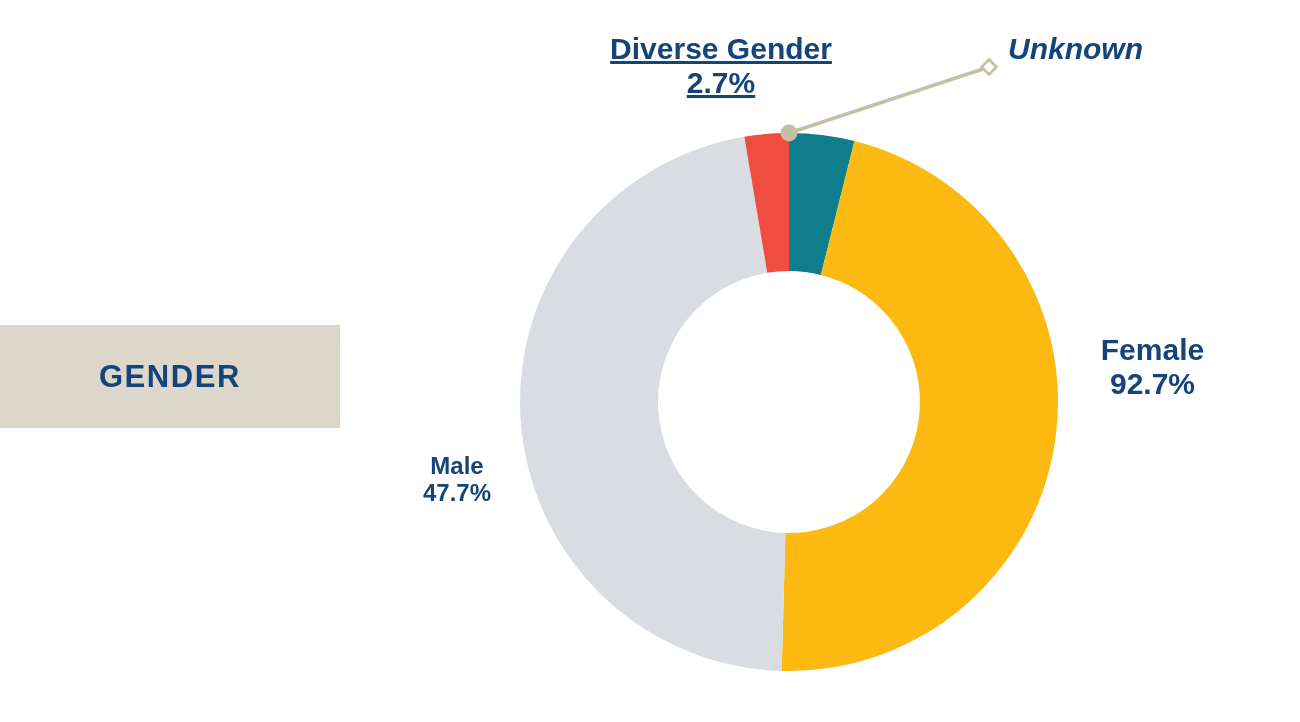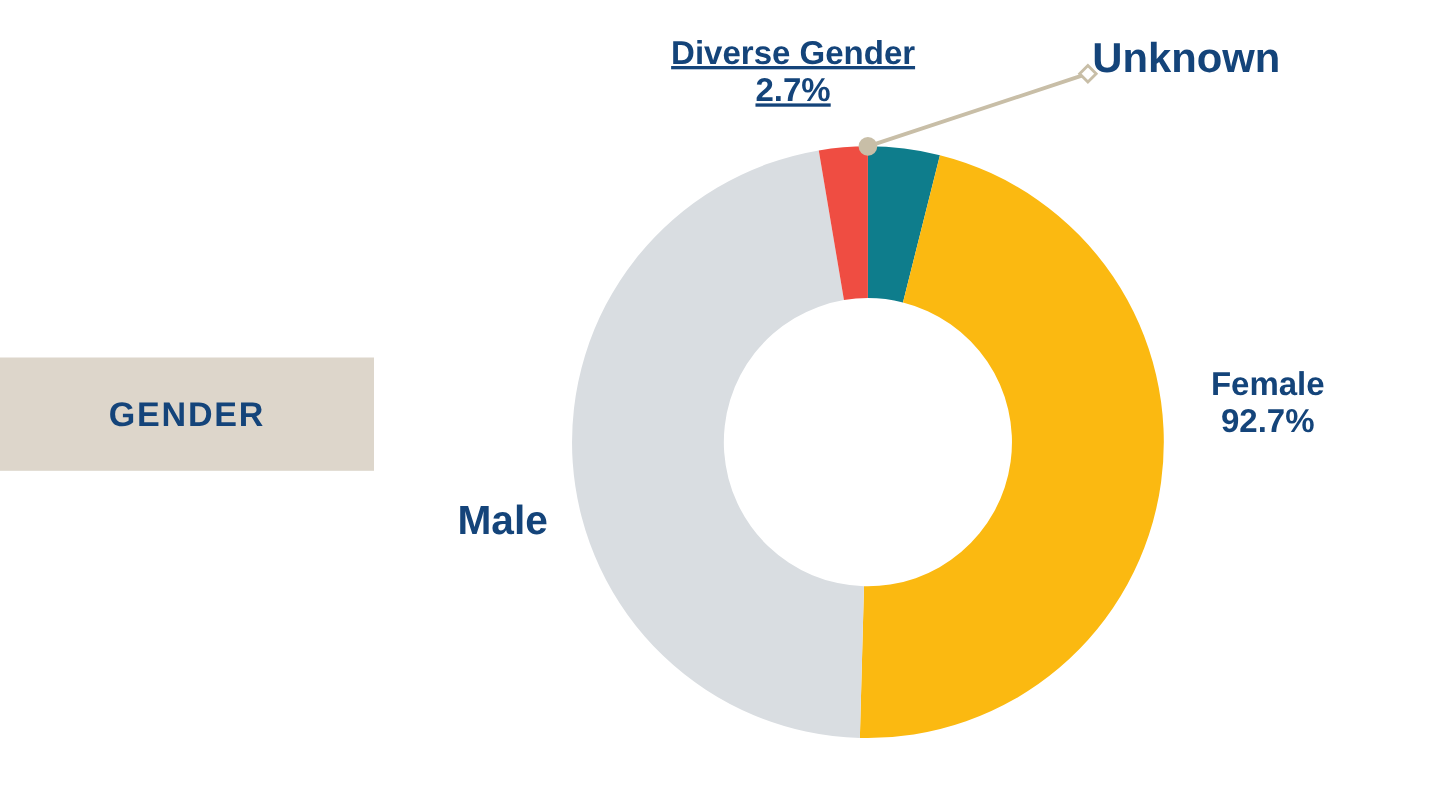--- a/index.html
+++ b/index.html
@@ -75,38 +75,39 @@
     width: 250px;
     text-align: center;
     font-size: 30px;
     text-decoration: underline;
   }
   
   .label-unknown {
     left: 993px;
     top: 32px;
     width: 165px;
-    text-align: right;
-    font-size: 38px;
+    text-align: center;
+    font-size: 30px;
+    font-style: italic;
   }
   
   .label-female {
     left: 1085px;
     top: 333px;
     width: 135px;
     text-align: center;
     font-size: 30px;
   }
   
   .label-male {
     left: 392px;
     top: 452px;
     width: 130px;
     text-align: center;
-    font-size: 37px;
+    font-size: 24px;
   }
 </style>
 </head>
 <body>
 
 <div id="page-root">
 
   <div class="category-badge">
     <span class="category-badge-label">GENDER</span>
   </div>
@@ -136,15 +137,16 @@
     <span class="lbl-name">Unknown</span>
   </div>
 
   <div class="slice-label label-female">
     <span class="lbl-name">Female</span>
     <span class="lbl-value">92.7%</span>
   </div>
 
   <div class="slice-label label-male">
     <span class="lbl-name">Male</span>
+    <span class="lbl-value">47.7%</span>
   </div>
 
 </div>
 
 </body></html>

